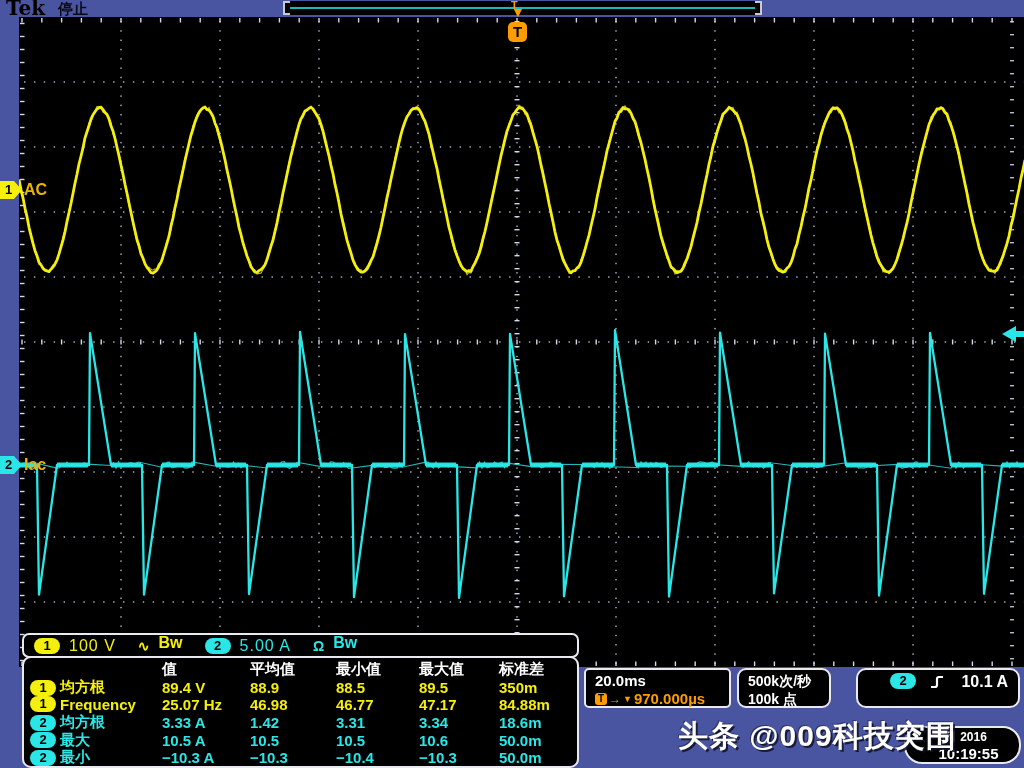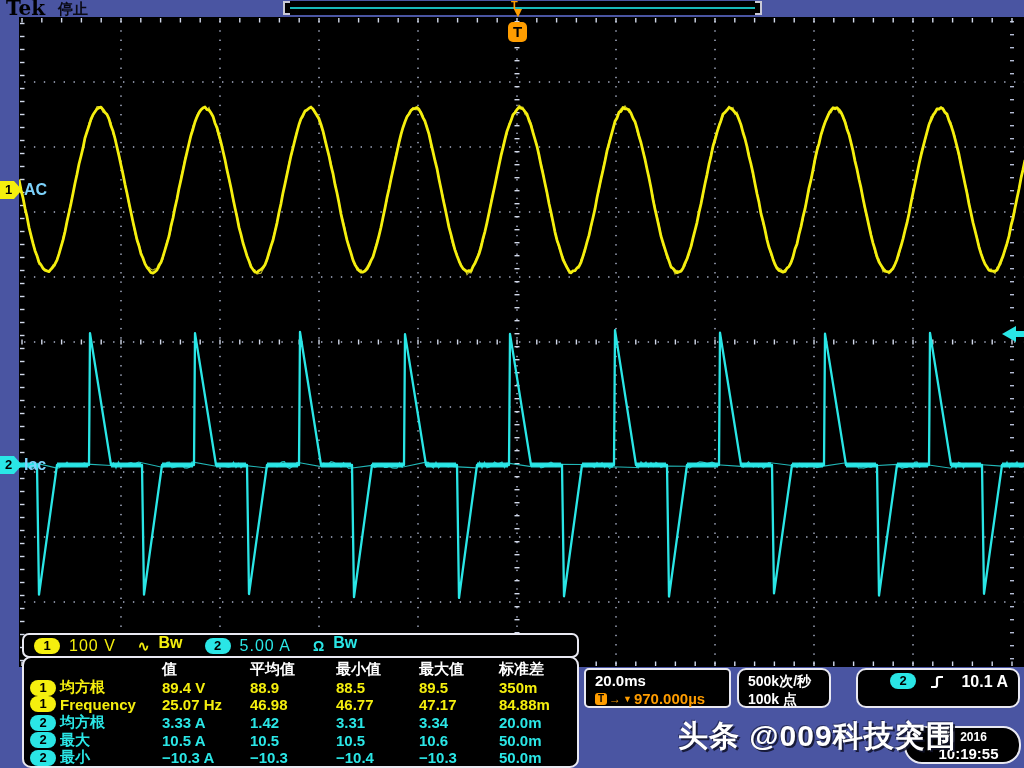--- a/index.html
+++ b/index.html
@@ -23,21 +23,21 @@
   .trig-badge{position:absolute;left:508px;top:22px;width:19px;height:20px;background:#ff9d00;border-radius:5px;
     color:#000;font-weight:bold;font-size:15px;line-height:20px;text-align:center;z-index:7;}
   
   #scope{position:absolute;left:0;top:0;z-index:1;}
   .display-topline{position:absolute;left:19px;top:16px;width:1005px;height:1px;background:#9aa3d0;z-index:2;}
   .chmark{position:absolute;left:0;width:22px;height:18px;color:#000;font-weight:bold;font-size:13px;line-height:18px;
     text-align:left;padding-left:5px;box-sizing:border-box;z-index:8;
     clip-path:polygon(0 0,14px 0,22px 50%,14px 100%,0 100%);}
   .chmark.c1{top:181px;background:#f5ef0e;}
   .chmark.c2{top:456px;background:#2ae6e6;}
-  .chlabel{position:absolute;left:24px;color:#7dd3fc;font-weight:bold;font-size:16px;z-index:8;}
+  .chlabel{position:absolute;left:24px;color:#eab308;font-weight:bold;font-size:16px;z-index:8;}
   .chlabel.l1{top:181px;}
   .chlabel.l2{top:456px;}
   
   .robox{position:absolute;background:#000;border:2px solid #e9e9f2;border-radius:8px;box-sizing:border-box;color:#fff;z-index:10;}
   .oval{display:inline-block;width:26px;height:16px;border-radius:9px;color:#000;font-weight:bold;font-size:13px;
     line-height:16px;text-align:center;flex:none;}
   .oval.c1{background:#f5ef0e;}
   .oval.c2{background:#2ae6e6;}
   .t1{color:#f5ef0e;}
   .t2{color:#2ae6e6;}
@@ -1999,21 +1999,21 @@
         <span class="t1">47.17</span>
         <span class="t1">84.88m</span>
       </div>
       <div class="mrow">
         <span class="oval c2">2</span>
         <span class="t2">均方根</span>
         <span class="t2">3.33 A</span>
         <span class="t2">1.42</span>
         <span class="t2">3.31</span>
         <span class="t2">3.34</span>
-        <span class="t2">20.0m</span>
+        <span class="t2">18.6m</span>
       </div>
       <div class="mrow">
         <span class="oval c2">2</span>
         <span class="t2">最大</span>
         <span class="t2">10.5 A</span>
         <span class="t2">10.5</span>
         <span class="t2">10.5</span>
         <span class="t2">10.6</span>
         <span class="t2">50.0m</span>
       </div>

